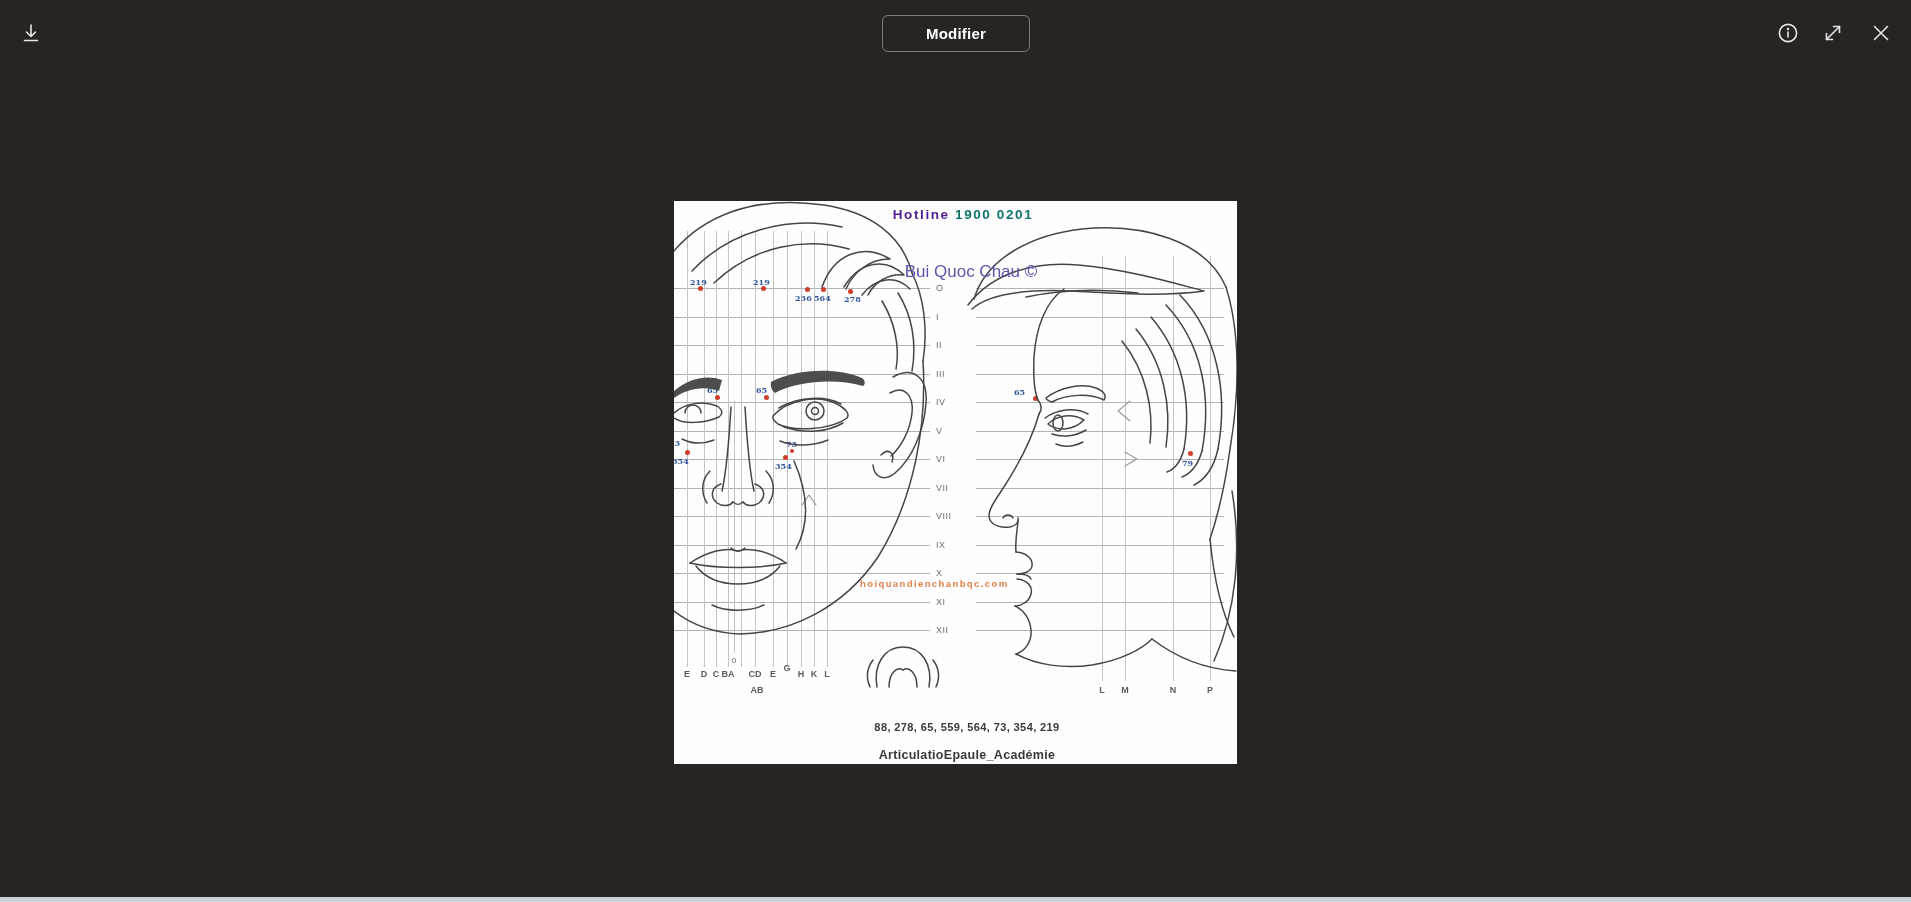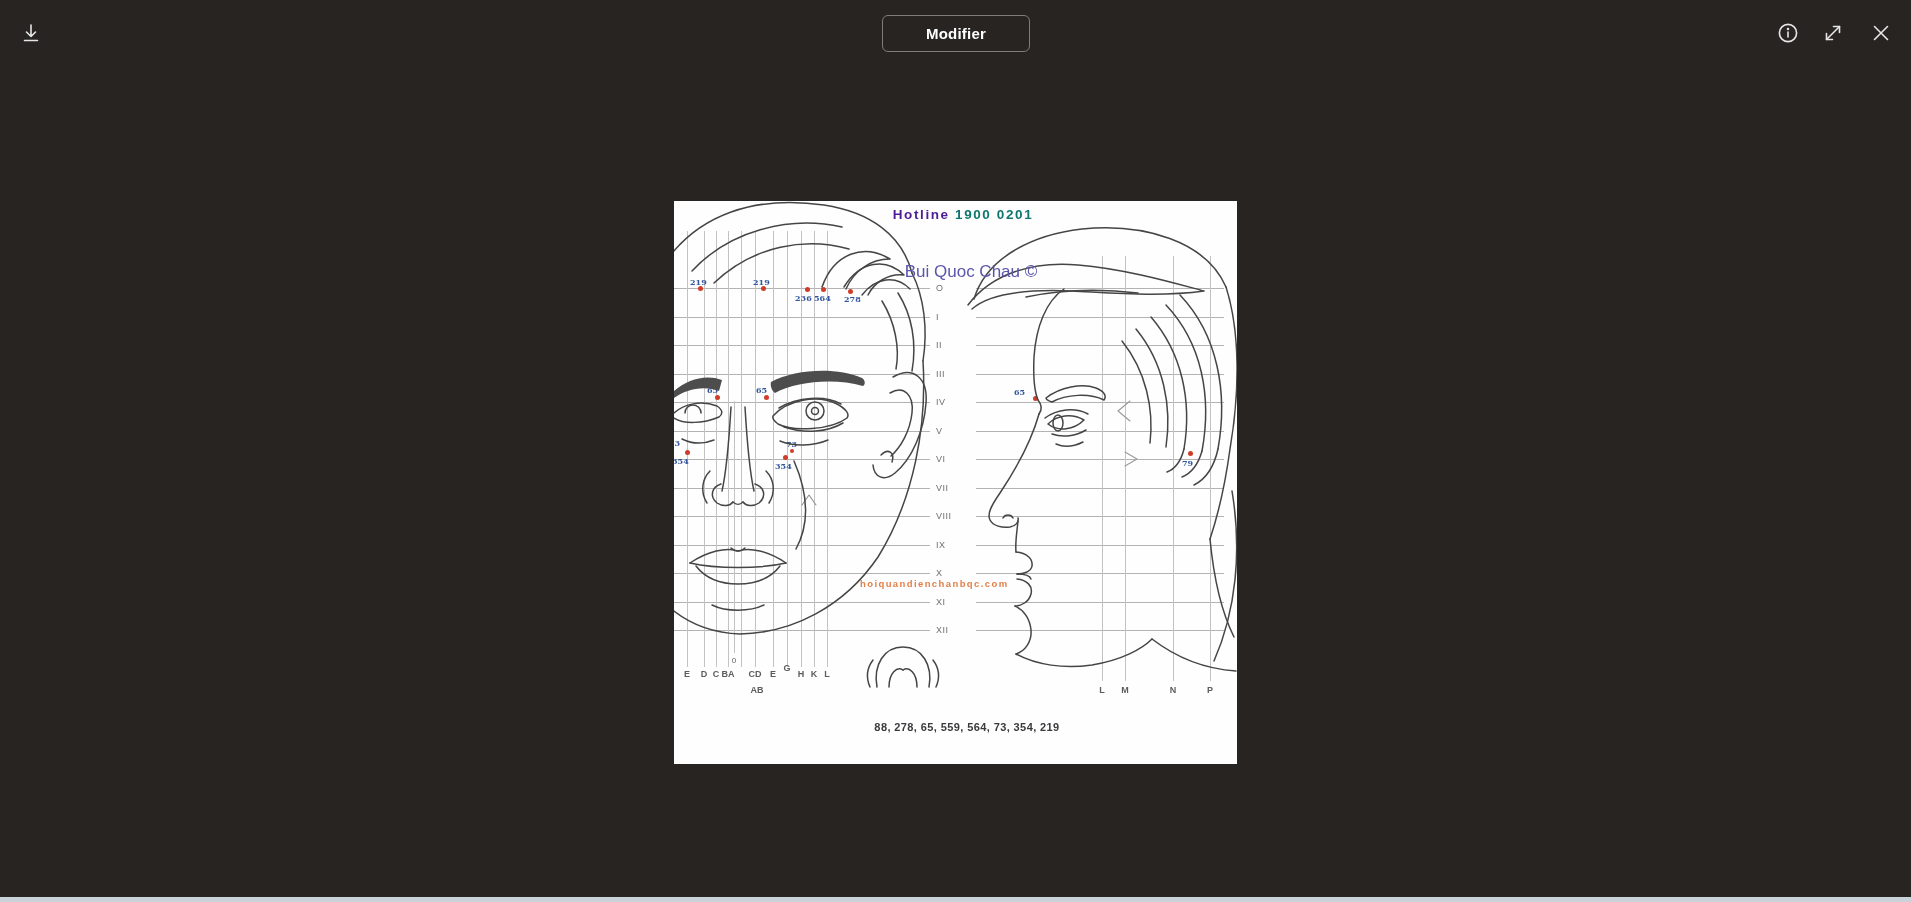--- a/index.html
+++ b/index.html
@@ -267,16 +267,17 @@
       </g>
     </svg>
 
     <div id="photo-title">
       <span class="blue">Hotline</span>
       <span class="red">1900 0201</span>
     </div>
     <div id="photo-author">Bui Quoc Chau ©</div>
     <div id="photo-watermark">hoiquandienchanbqc.com</div>
     <div id="caption-points" class="caption">88, 278, 65, 559, 564, 73, 354, 219</div>
+    <div id="caption-name" class="caption">ArticulatioEpaule_Académie</div>
   </div>
 
   <div id="bottom-strip"></div>
 </div>
 
 </body></html>

